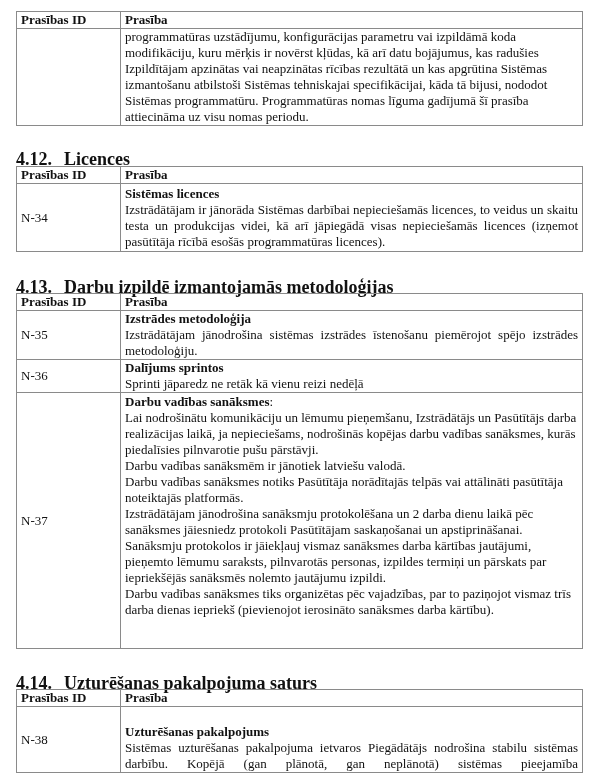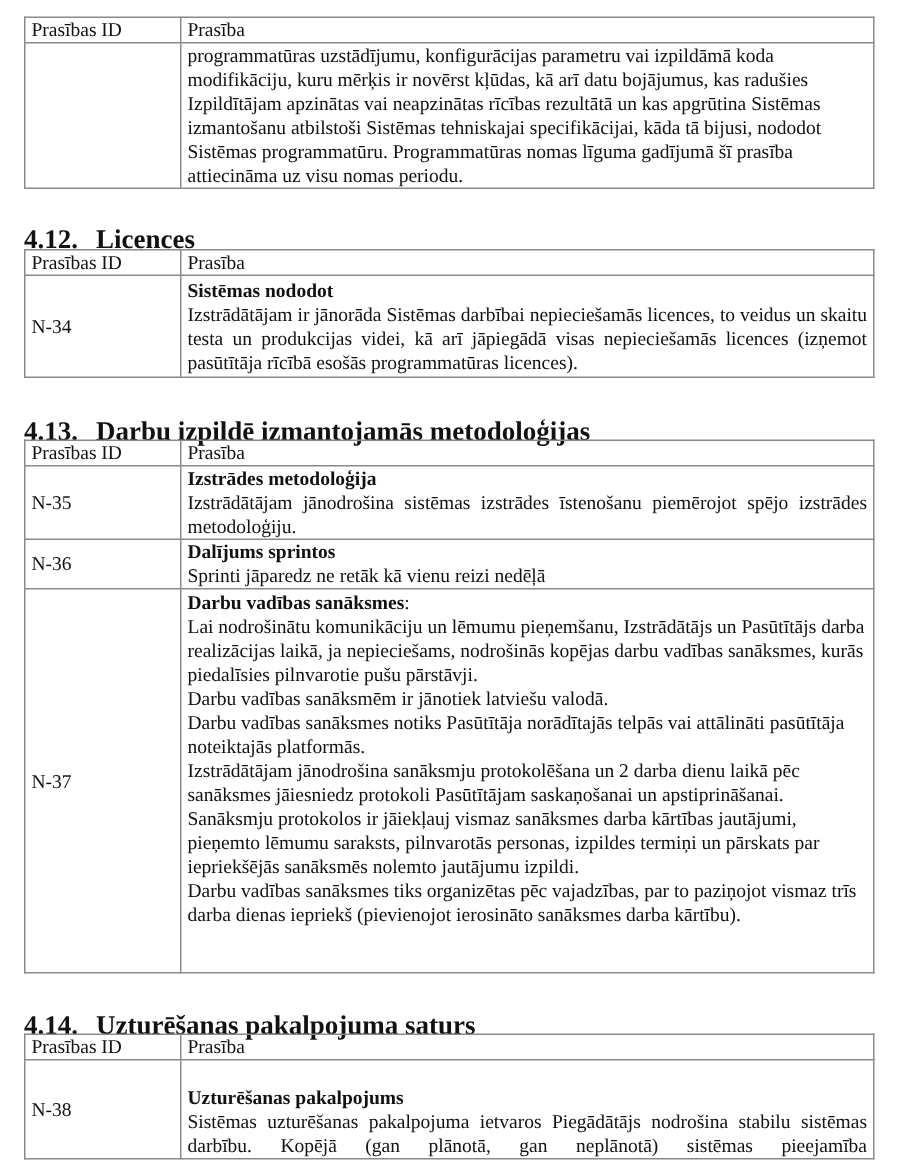--- a/index.html
+++ b/index.html
@@ -9,21 +9,21 @@
     color: #111; font-size: 13px; line-height: 16px;
   }
   .tbl {
     position: absolute; left: 16px; width: 566px;
     border-collapse: collapse; table-layout: fixed;
   }
   .tbl td, .tbl th {
     border: 1px solid #8a8a8a; vertical-align: middle;
     padding: 0 4px; text-align: left;
   }
-  .tbl th { font-weight: normal; height: 16px; }
+  .tbl th { font-weight: bold; height: 16px; }
   .tbl col.c1 { width: 104px; }
   .tbl col.c2 { width: 462px; }
   .justify { text-align: justify; text-align-last: left; margin-top: 48px; }
   .b { font-weight: bold; }
   .heading {
     position: absolute; left: 16px; font-weight: bold; font-size: 18px;
   }
   .heading .num { display: inline-block; width: 48px; }
   .cell-text div { margin: 0; }
 </style>
@@ -56,21 +56,21 @@
       <col class="c2">
     </colgroup>
   <tbody>
       <tr>
     <th>Prasības ID</th>
     <th>Prasība</th>
   </tr>
   <tr style="height:68px;">
     <td>N-34</td>
     <td class="cell-text">
-      <div class="b">Sistēmas nododot</div>
+      <div class="b">Sistēmas licences</div>
       <div class="justify">Izstrādātājam ir jānorāda Sistēmas darbībai nepieciešamās licences, to veidus un skaitu testa un produkcijas videi, kā arī jāpiegādā visas nepieciešamās licences (izņemot pasūtītāja rīcībā esošās programmatūras licences).</div>
     </td>
   </tr>
 </tbody>
   </table>
 
 <div class="heading" style="top:279px;">
   <span class="num">4.13.</span><span>Darbu izpildē izmantojamās metodoloģijas</span>
 </div>
 <table class="tbl" style="top:293px;">

